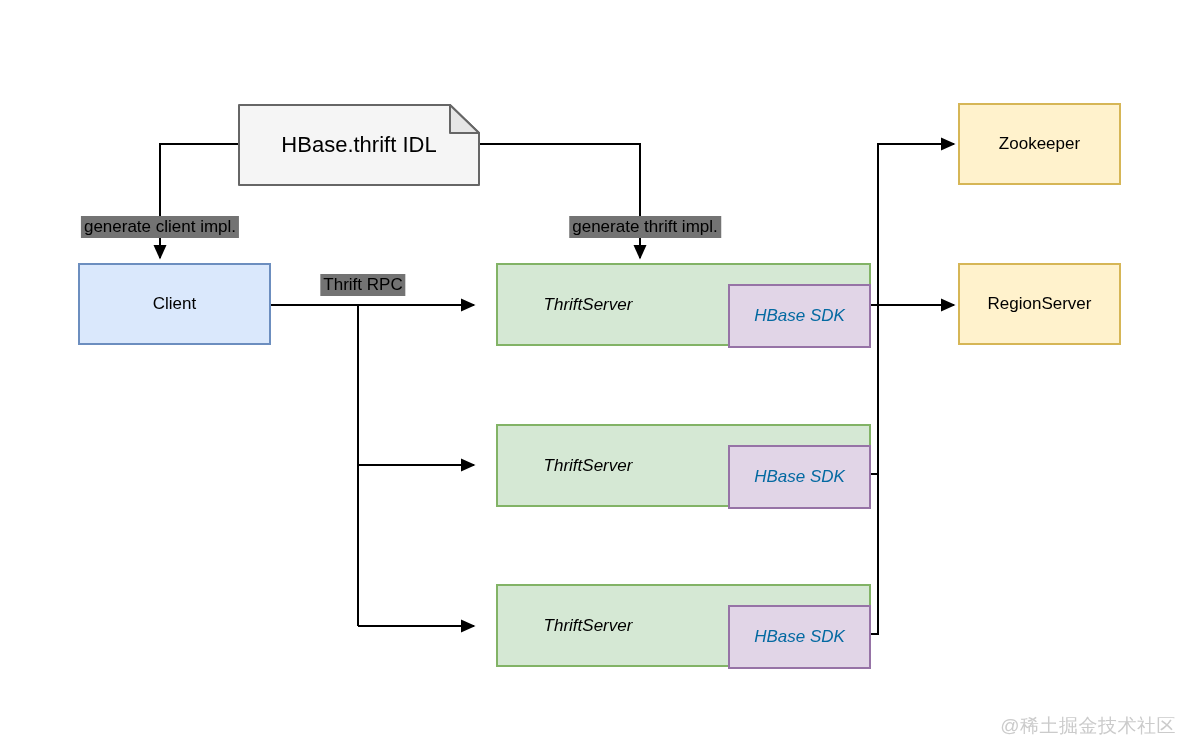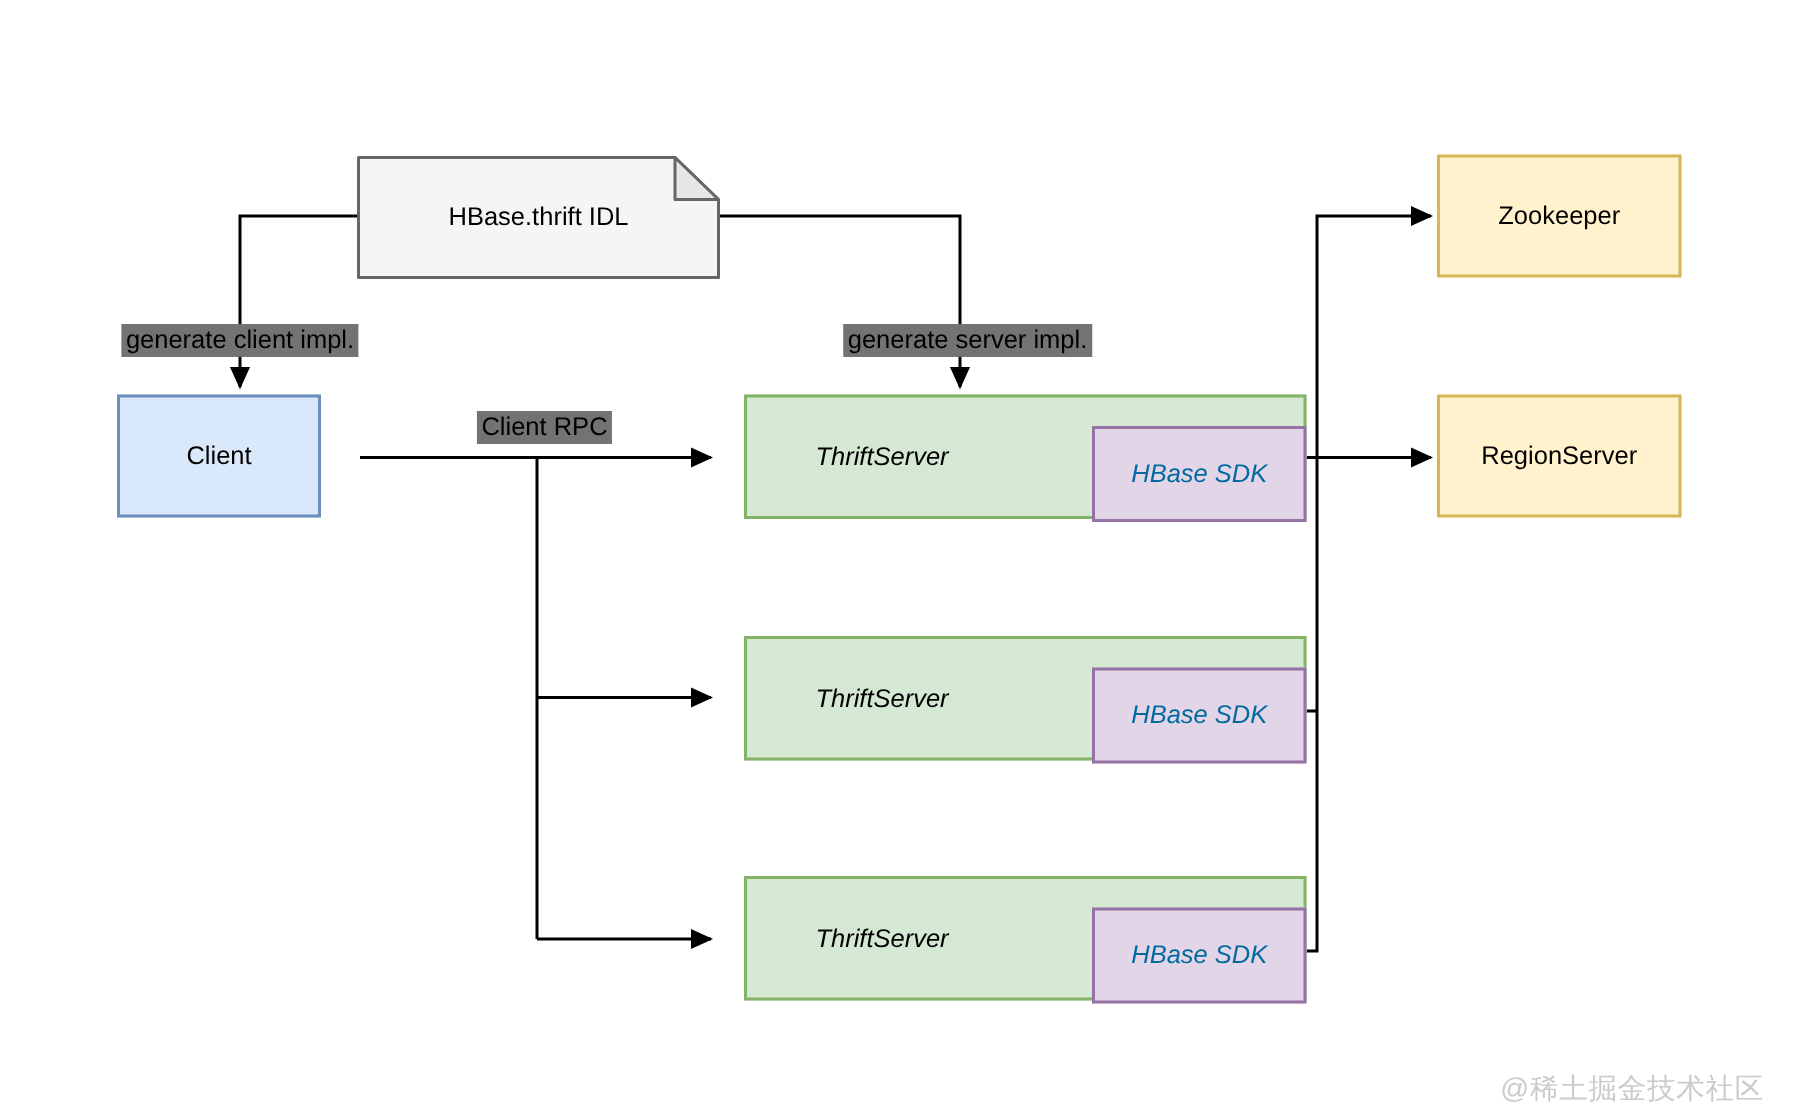--- a/index.html
+++ b/index.html
@@ -24,21 +24,21 @@
   .node {
     position: absolute;
     box-sizing: border-box;
     display: flex;
     align-items: center;
     justify-content: center;
     font-size: 17px;
     color: #000000;
   }
   .node-client {
-    left: 78px; top: 263px; width: 136px; height: 82px;
+    left: 78px; top: 263px; width: 193px; height: 82px;
     background: #dae8fc;
     border: 2px solid #6c8ebf;
   }
   .node-store {
     left: 958px; width: 163px; height: 82px;
     background: #fff2cc;
     border: 2px solid #d6b656;
   }
   .node-zookeeper { top: 103px; }
   .node-regionserver { top: 263px; }
@@ -69,21 +69,21 @@
     font-size: 17px; color: #0369a1;
   }
   .node-doc {
     position: absolute;
     left: 238px; top: 104px; width: 242px; height: 82px;
   }
   .node-doc .doc-shape { position: absolute; left: 0; top: 0; }
   .node-doc .doc-label {
     position: absolute; left: 0; top: 0; width: 100%; height: 100%;
     display: flex; align-items: center; justify-content: center;
-    font-size: 17px; color: #000;
+    font-size: 22px; color: #000;
   }
   .edge-label {
     position: absolute;
     transform: translateX(-50%);
     background: #737373;
     padding: 0 3px;
     font-size: 17px;
     color: #000000;
     white-space: nowrap;
     line-height: 22px;
@@ -156,18 +156,18 @@
 
   <div class="node node-store node-zookeeper">
     <span>Zookeeper</span>
   </div>
 
   <div class="node node-store node-regionserver">
     <span>RegionServer</span>
   </div>
 
   <div class="edge-label" style="left:160px; top:216px">generate client impl.</div>
-  <div class="edge-label" style="left:645px; top:216px">generate server impl.</div>
-  <div class="edge-label" style="left:363px; top:274px">Client RPC</div>
+  <div class="edge-label" style="left:645px; top:216px">generate thrift impl.</div>
+  <div class="edge-label" style="left:363px; top:274px">Thrift RPC</div>
 
   <div class="watermark">@稀土掘金技术社区</div>
 
 </div>
 
 </body></html>

